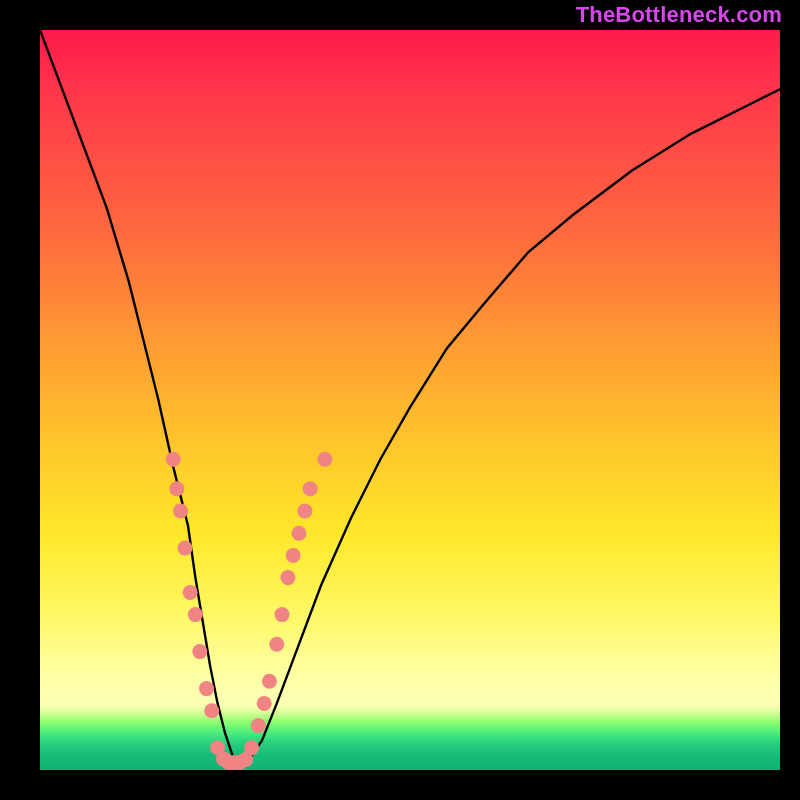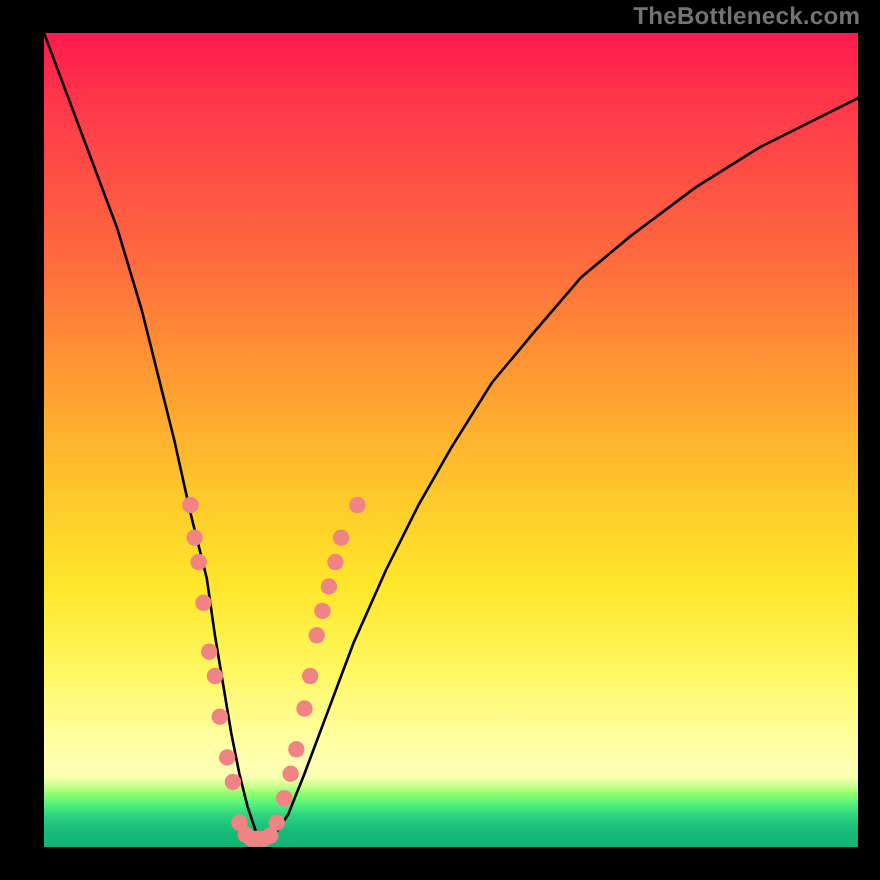--- a/index.html
+++ b/index.html
@@ -44,21 +44,21 @@
       #21c77c 97%,
       #18bc78 98%,
       #11b373 100%
     );
   }
   .watermark {
     position: absolute;
     top: 4px;
     right: 18px;
     font: 600 22px/1 Arial, Helvetica, sans-serif;
-    color: #737373;
+    color: #d946ef;
     letter-spacing: 0.2px;
     user-select: none;
     margin-left: 35px;
   }
   svg.curve {
     position: absolute;
     left: 0;
     top: 0;
     width: 740px;
     height: 740px;

